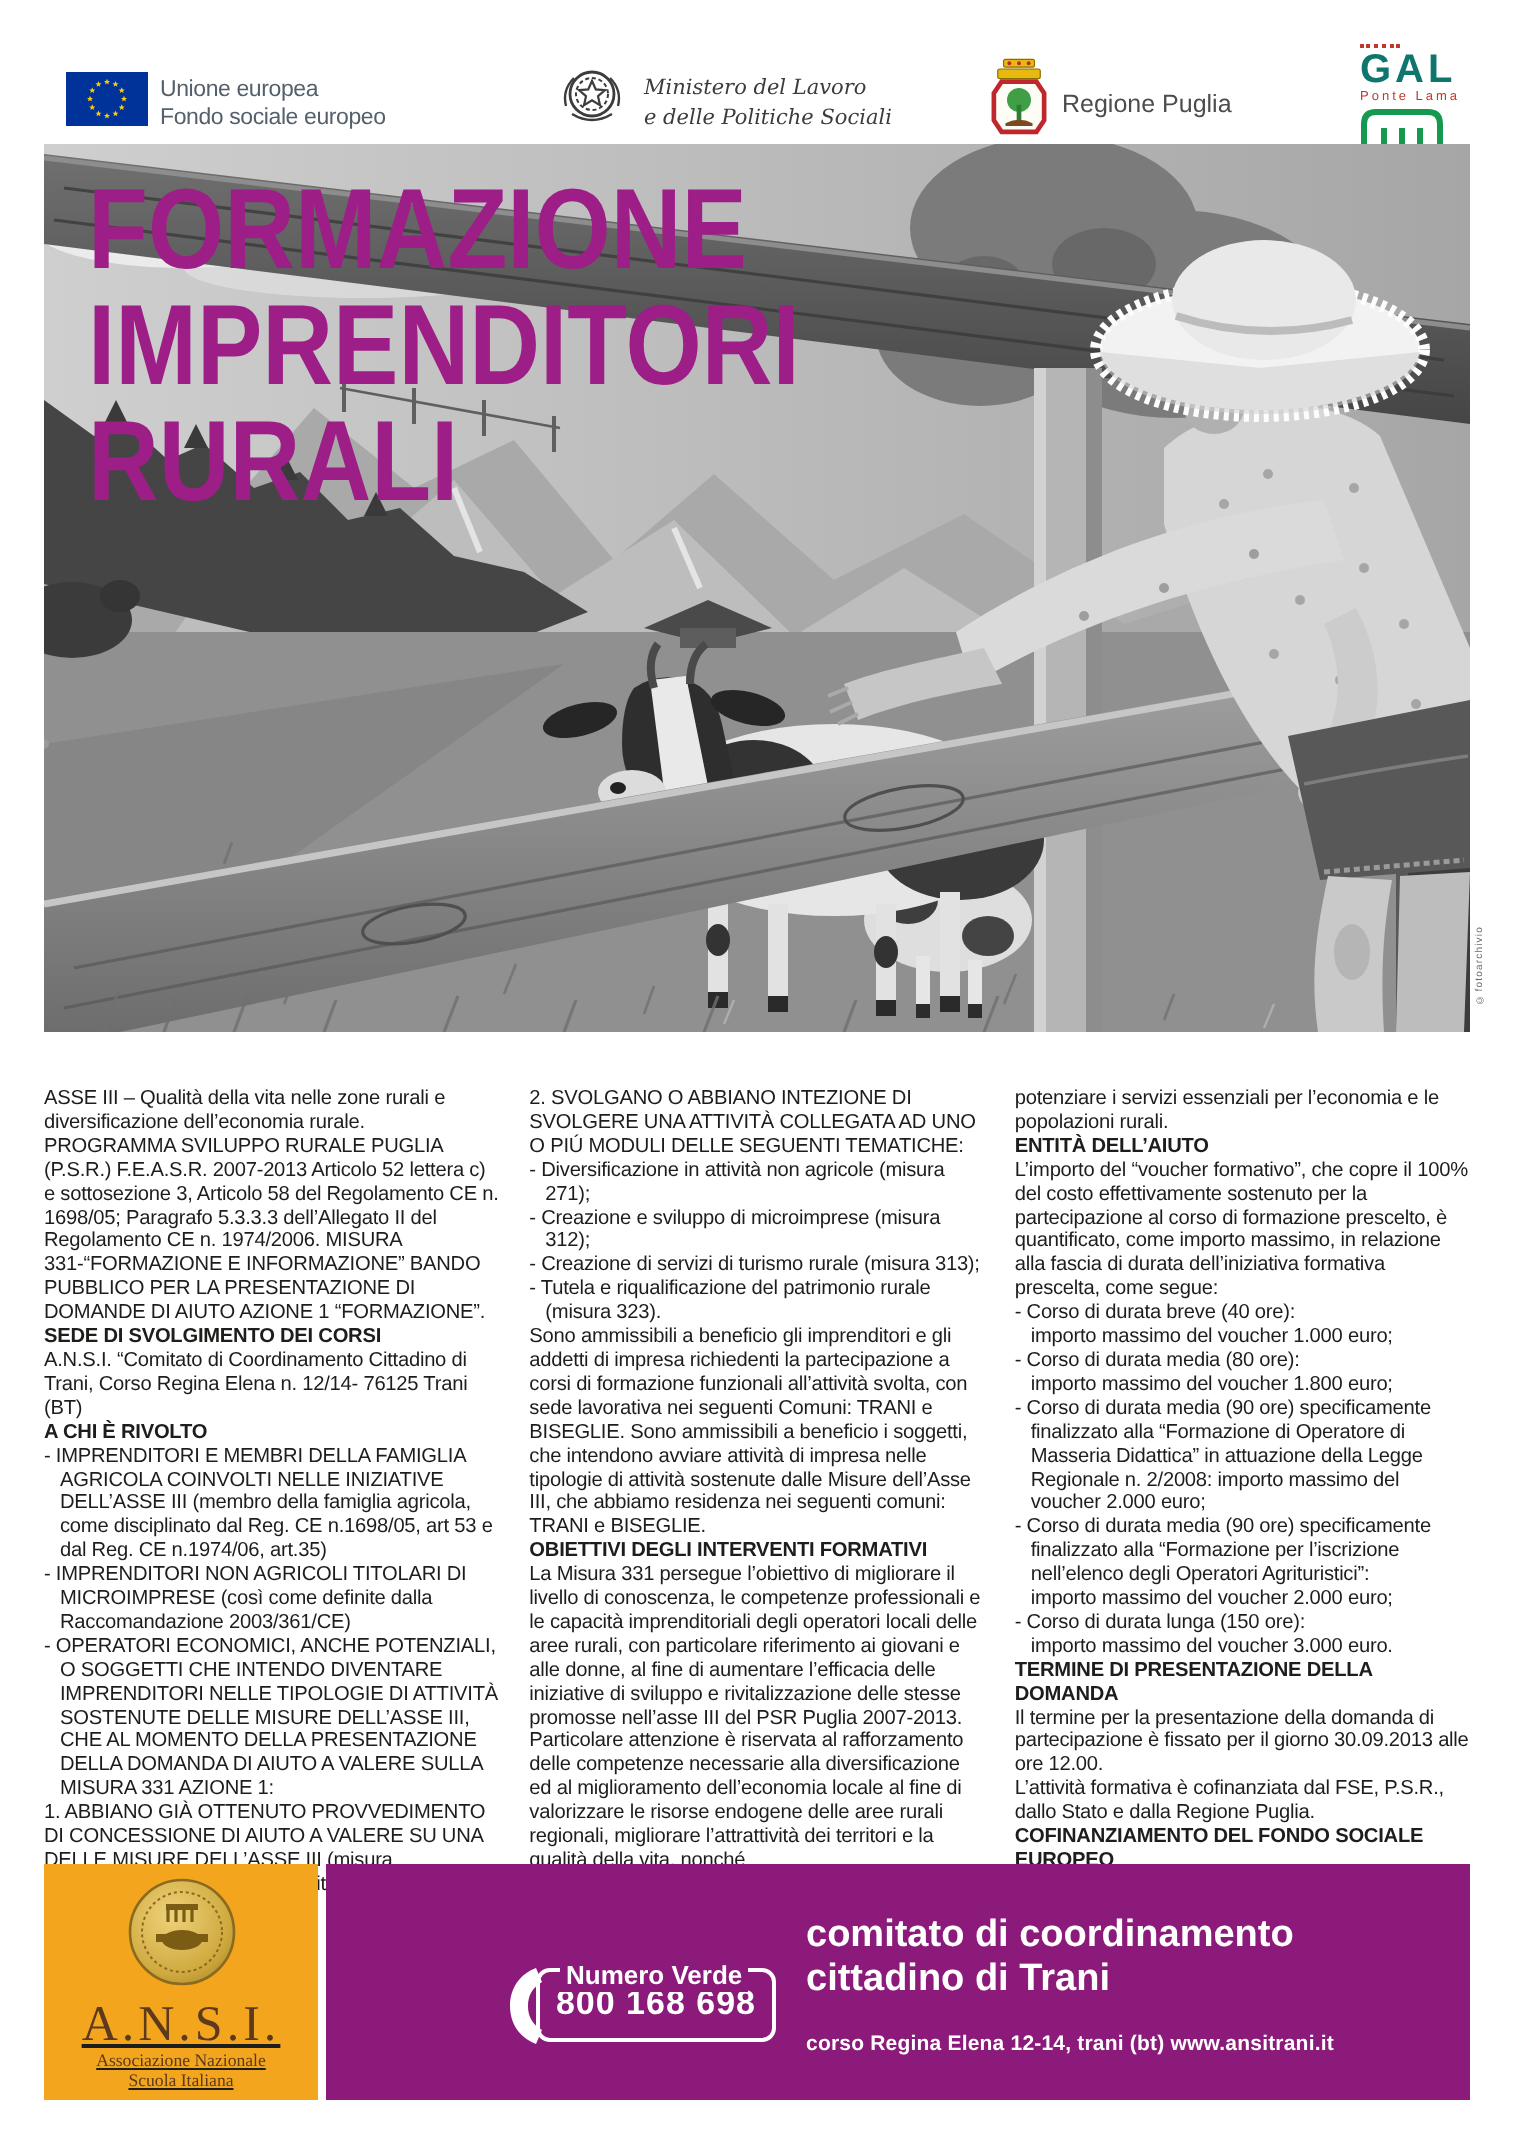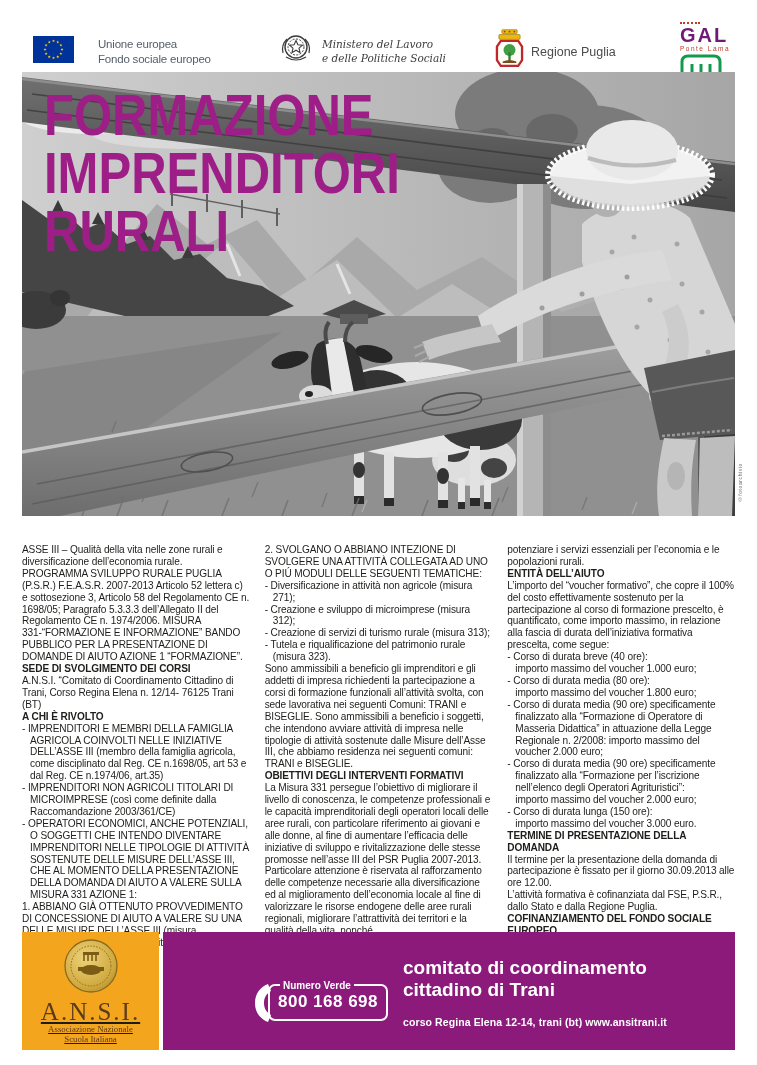--- a/index.html
+++ b/index.html
@@ -1,29 +1,29 @@
 <!DOCTYPE html>
 <html><head>
 <meta charset="utf-8">
 <style>
   html,body{margin:0;padding:0;background:#fff;}
   body{width:757px;height:1065px;font-family:"Liberation Sans",sans-serif;color:#1d1d1b;}
   .page{position:relative;width:757px;height:1065px;overflow:hidden;background:#fff;}
 
   
   .hdr{position:absolute;left:22px;top:0;width:713px;height:88px;}
-  .logo-eu{position:absolute;left:11px;top:36px;display:flex;align-items:center;gap:24px;}
+  .logo-eu{position:absolute;left:11px;top:36px;display:flex;align-items:center;gap:6px;}
   .logo-eu .txt{font-size:11.5px;line-height:1.22;color:#55606c;letter-spacing:-.2px;}
   .logo-min{position:absolute;left:252px;top:27px;display:flex;align-items:center;gap:4px;}
   .logo-min .txt{font-family:"DejaVu Serif",serif;font-style:italic;font-size:10.5px;line-height:1.35;color:#3c3c3c;}
   .logo-pug{position:absolute;left:473px;top:28px;display:flex;align-items:center;gap:7px;}
   .logo-pug .txt{font-size:12.5px;color:#4c4c4c;}
   .logo-gal{position:absolute;left:658px;top:22px;width:55px;text-align:left;}
   .logo-gal .dots{display:block;width:20px;border-top:2px dotted #c0392b;margin-bottom:1px;}
-  .logo-gal .g1{font-size:20px;font-weight:bold;color:#701a75;letter-spacing:2px;line-height:1;}
+  .logo-gal .g1{font-size:20px;font-weight:bold;color:#0f766e;letter-spacing:2px;line-height:1;}
   .logo-gal .g2{font-size:6.5px;color:#c0392b;letter-spacing:1.5px;line-height:1.2;}
 
   
   .hero{position:absolute;left:22px;top:72px;width:713px;height:320px;background:#9a9a9a;}
   .hero svg{position:absolute;left:0;top:0;}
   .title{position:absolute;left:22px;top:14px;}
   .title .tl{font-size:57px;font-weight:bold;line-height:58px;transform:scaleX(.86);transform-origin:left;white-space:nowrap;}
   .credit{position:absolute;left:737px;top:463px;writing-mode:vertical-rl;transform:rotate(180deg);font-size:5px;color:#6a6a6a;letter-spacing:.6px;}
 
   
@@ -35,21 +35,21 @@
   .blk.ind{padding-left:8px;}
 
   
   .ftr{position:absolute;left:22px;top:932px;width:713px;height:118px;display:flex;gap:4px;}
   .ansi{width:137px;height:118px;display:flex;flex-direction:column;align-items:center;text-decoration:underline;}
   .ansi .name{font-family:"Liberation Serif",serif;font-size:25px;letter-spacing:2px;color:#5d3a1d;line-height:1;margin-top:2px;}
   .ansi .sub{font-family:"Liberation Serif",serif;font-size:8.8px;color:#5d3a1d;line-height:1.15;text-align:center;}
   .cmt{position:relative;width:572px;height:118px;color:#fff;}
   .badge{position:absolute;left:105px;top:52px;width:116px;height:33px;border:2.5px solid #fff;border-radius:7px;}
   .badge .num{display:block;text-align:center;font-size:17px;font-weight:bold;letter-spacing:.5px;line-height:32px;white-space:nowrap;}
-  .badge .lbl{position:absolute;left:10px;top:-6px;font-size:10px;font-weight:bold;padding:0 3px;line-height:1.2;}
+  .badge .lbl{position:absolute;left:10px;top:-6px;font-size:13px;font-weight:bold;padding:0 3px;line-height:1.2;}
   .badge .hs{position:absolute;left:-16px;top:-3px;}
   .cmt .t1{position:absolute;left:240px;top:25px;font-size:19px;font-weight:bold;line-height:1.18;}
   .cmt .t2{position:absolute;left:240px;top:84px;font-size:10.5px;font-weight:bold;letter-spacing:.1px;}
 </style>
 </head>
 <body>
 
 <div class="page">
 
   <div class="hdr">

